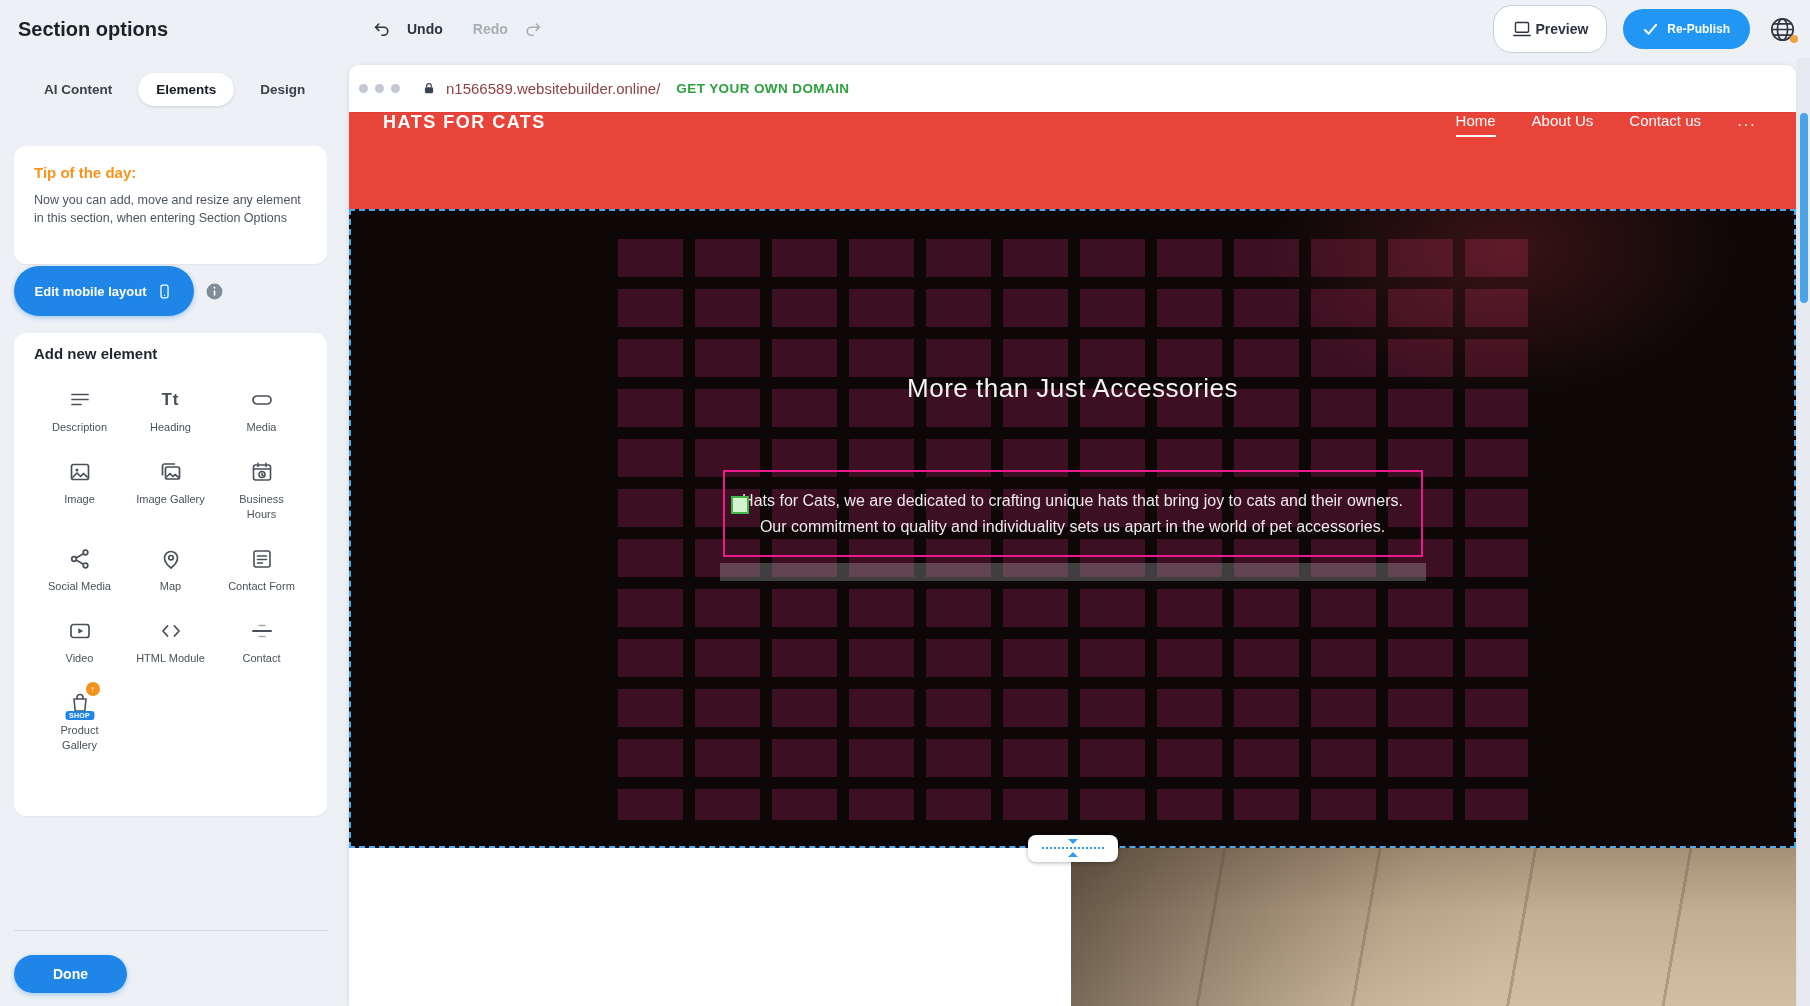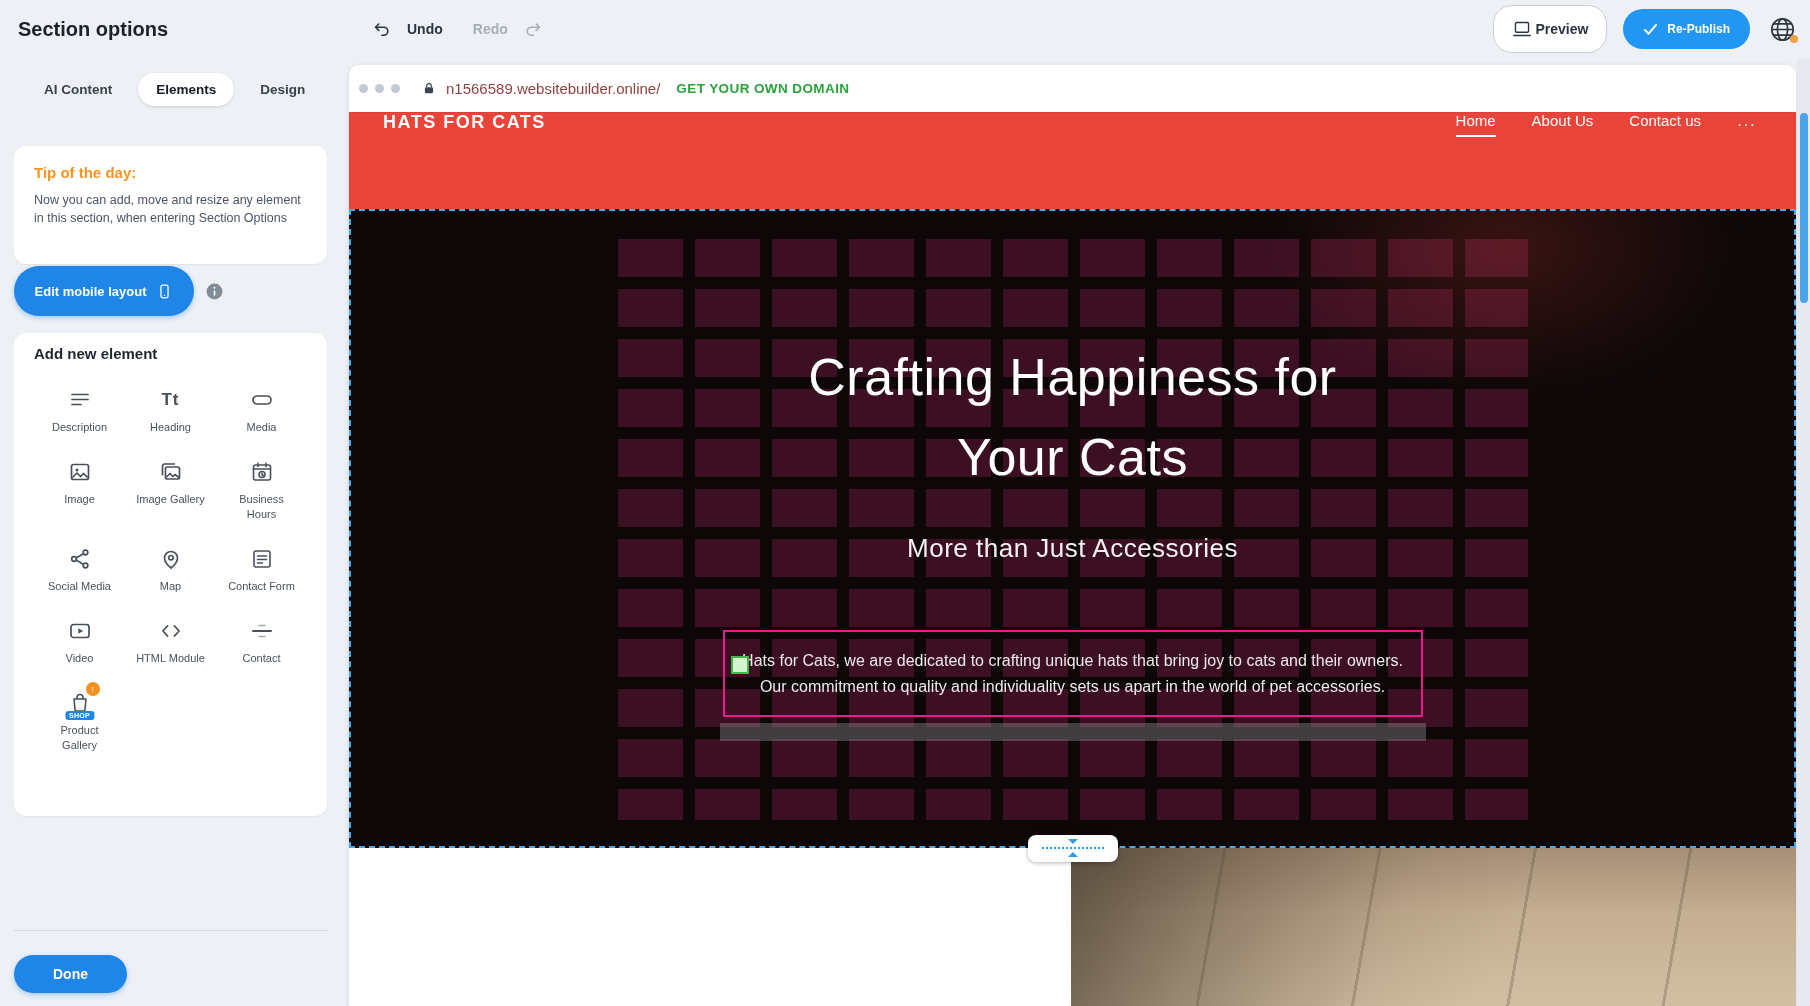--- a/index.html
+++ b/index.html
@@ -356,24 +356,20 @@
         <span class="nav-item" data-interactable="true">Contact us</span>
         <span class="nav-more" data-interactable="true">···</span>
       </div>
     </div>
 
     <div class="hero" data-interactable="true">
       <div class="tiles" data-interactable="false"></div>
       <div class="hero-glow" data-interactable="false"></div>
 
       <div class="hero-content" data-interactable="false">
-        <div class="hero-h1" data-interactable="true">
-          <div data-interactable="false">Crafting Happiness for</div>
-          <div data-interactable="false">Your Cats</div>
-        </div>
         <div class="hero-sub" data-interactable="true">More than Just Accessories</div>
 
         <div class="para-box" data-interactable="true">
           <span class="green-handle" data-interactable="true"></span>
           <div class="para-text" data-interactable="true">Hats for Cats, we are dedicated to crafting unique hats that bring joy to cats and their owners. Our commitment to quality and individuality sets us apart in the world of pet accessories.</div>
         </div>
         <div class="ghost-band" data-interactable="false"></div>
       </div>
 
       <div class="selection-border" data-interactable="false"></div>

